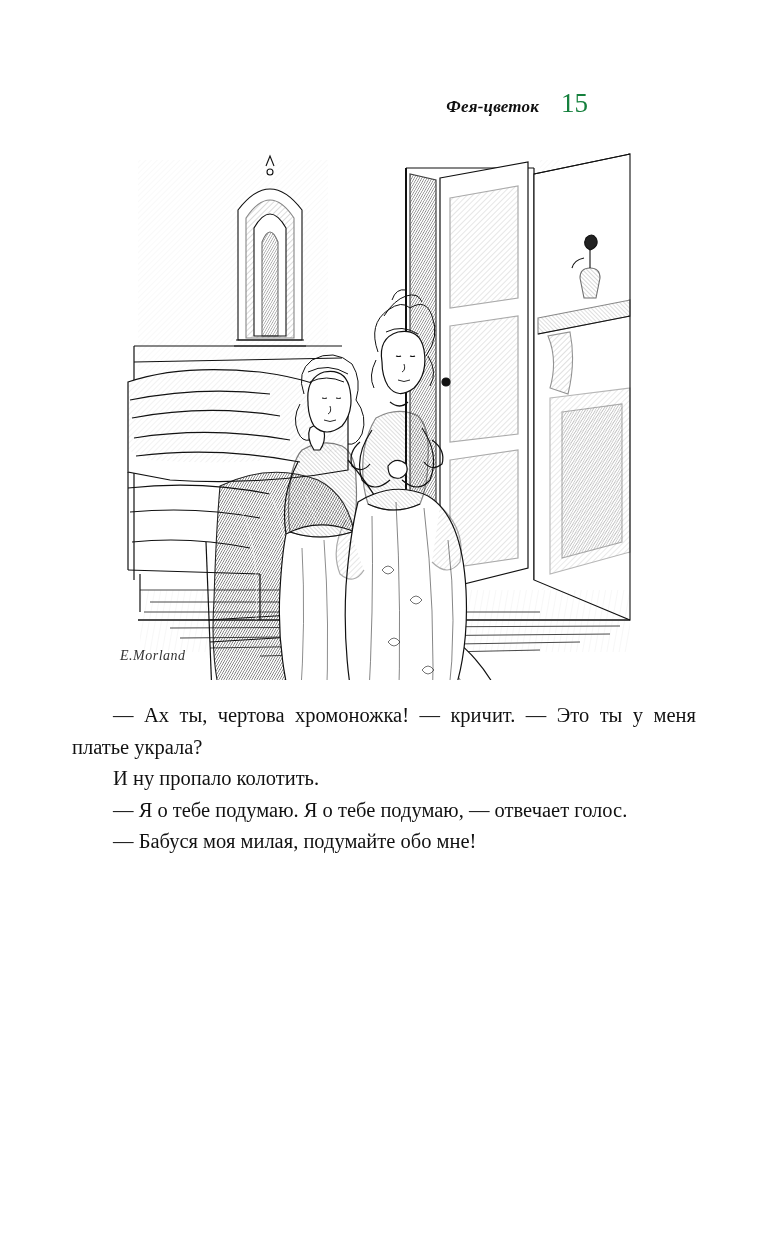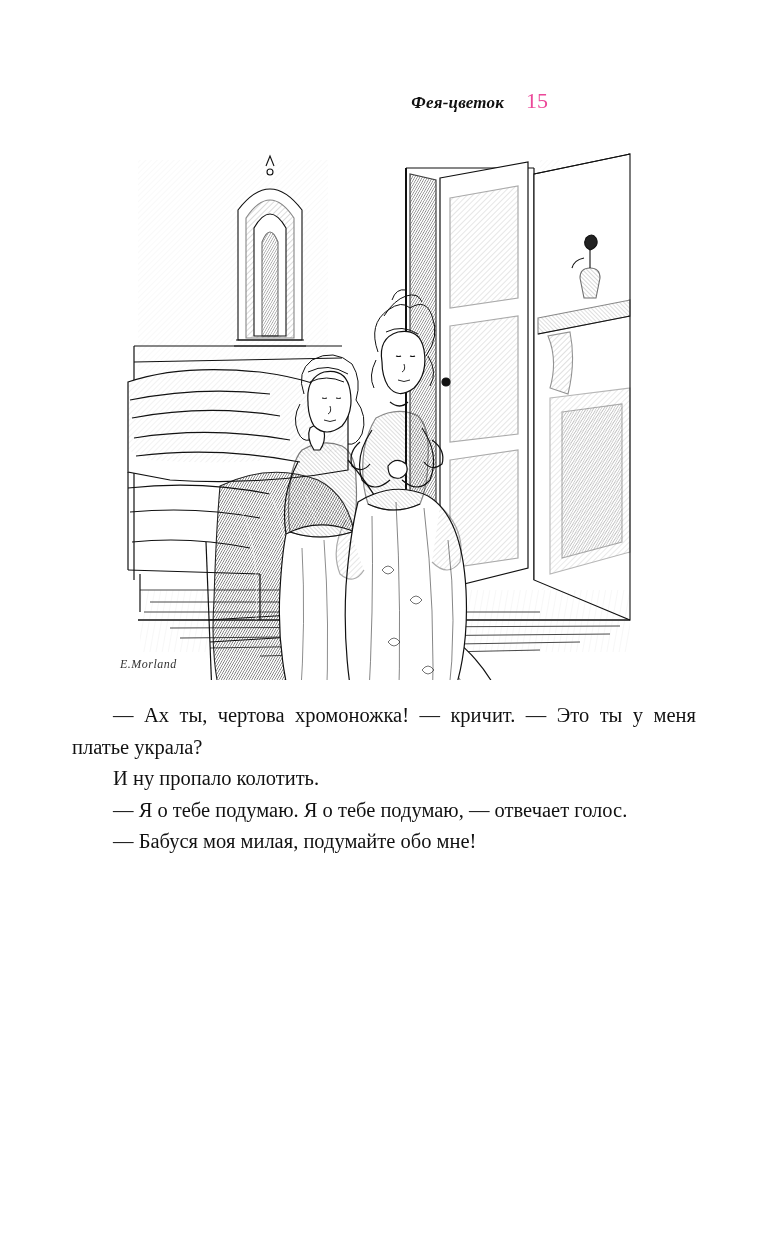--- a/index.html
+++ b/index.html
@@ -15,20 +15,21 @@
     color: #111111;
     overflow: hidden;
   }
 
   .page {
     position: absolute;
     left: 0; top: 0;
     width: 620px;
     height: 1240px;
     background: #fff;
+    padding-left: 40px;
   }
 
   
   .running-head {
     position: absolute;
     right: 72px;
     top: 88px;
     display: flex;
     align-items: baseline;
     gap: 22px;
@@ -36,45 +37,45 @@
   .rh-title {
     font-family: "Liberation Serif", serif;
     font-weight: bold;
     font-style: italic;
     font-size: 17px;
     letter-spacing: 0.2px;
     color: #111;
   }
   .rh-page {
     font-family: "Liberation Serif", serif;
-    font-size: 22px;
+    font-size: 27px;
     font-weight: normal;
-    color: #ec4899;
+    color: #15803d;
   }
 
   
   .illustration {
     position: absolute;
     left: 110px;
     top: 150px;
     width: 548px;
     height: 530px;
   }
   .illustration svg {
     display: block;
     width: 100%;
     height: 100%;
   }
   .sig {
     position: absolute;
     left: 10px;
-    bottom: 8px;
+    bottom: 16px;
     font-family: "Liberation Serif", serif;
     font-style: italic;
-    font-size: 12px;
+    font-size: 14px;
     color: #333;
     letter-spacing: 0.5px;
   }
 
   
   .bodytext {
     position: absolute;
     left: 72px;
     top: 700px;
     width: 624px;

